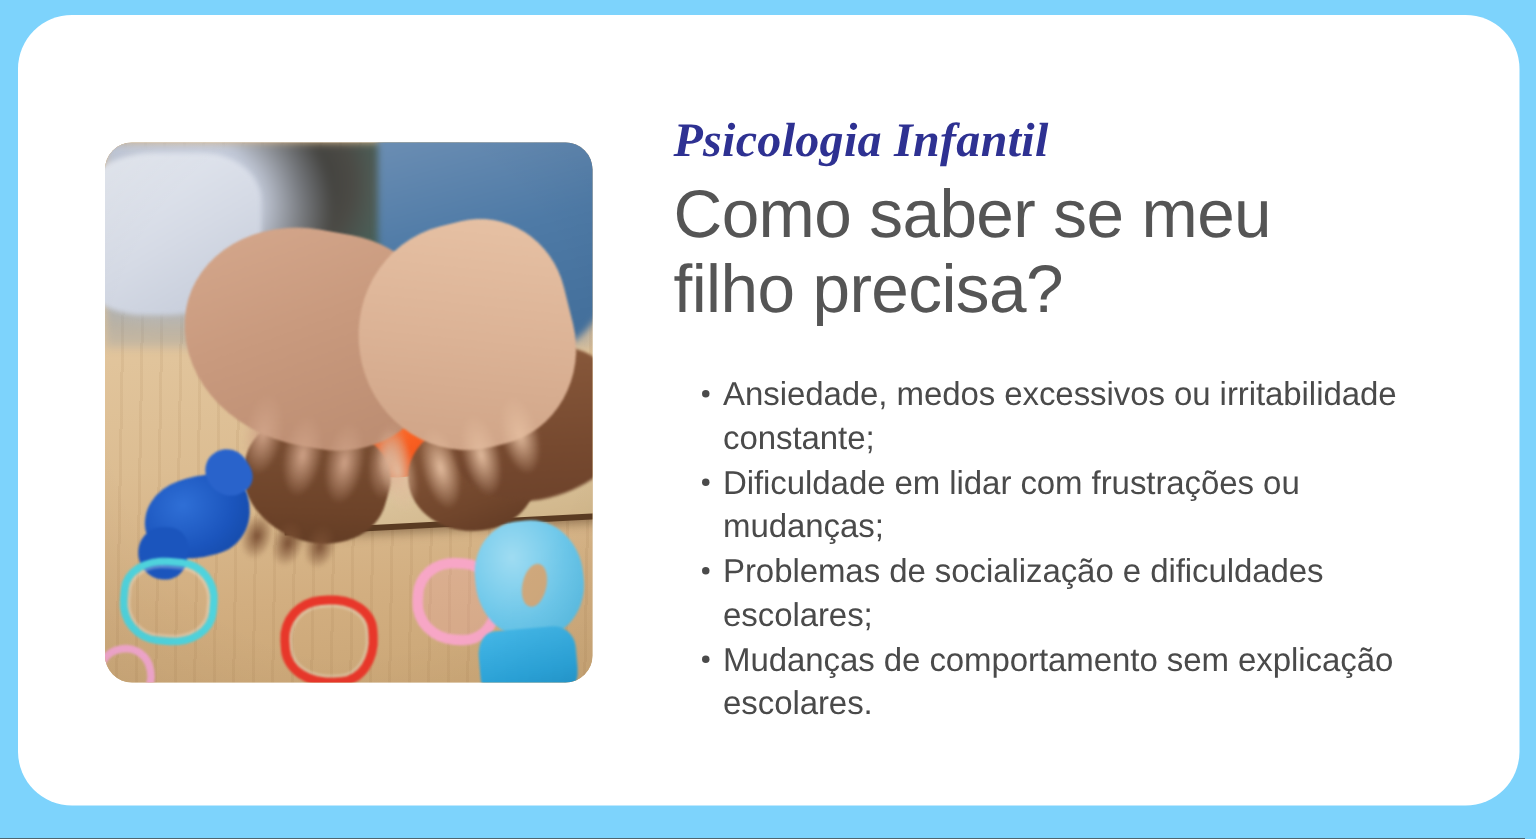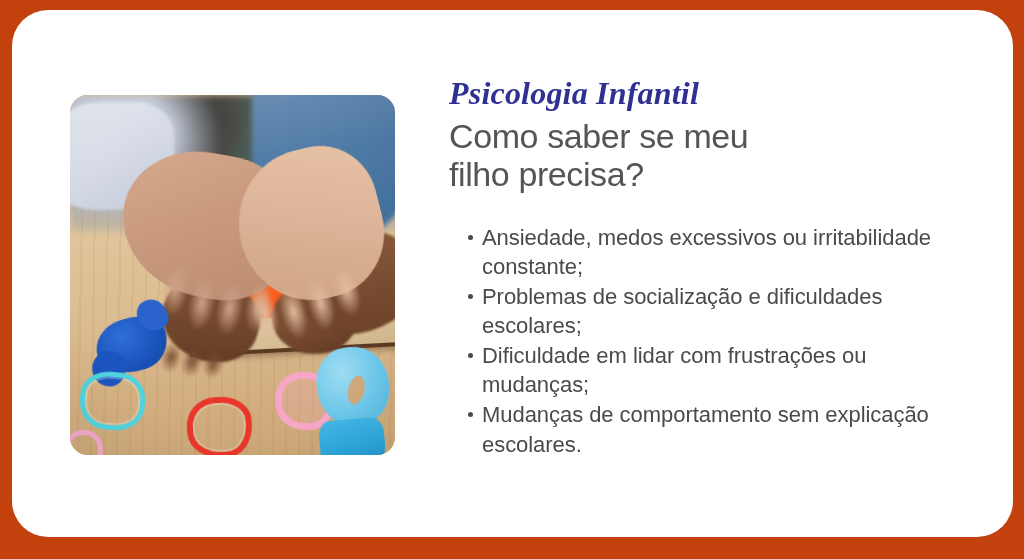--- a/index.html
+++ b/index.html
@@ -10,21 +10,21 @@
     height: 559px;
     overflow: hidden;
     background: #000000;
     font-family: "Liberation Sans", sans-serif;
   }
 
   .stage {
     position: relative;
     width: 1024px;
     height: 559px;
-    background: #c2410c;
+    background: #7dd3fc;
   }
 
   
   .card {
     position: absolute;
     left: 12px;
     top: 10px;
     width: 1001px;
     height: 527px;
     background: #ffffff;
@@ -314,21 +314,21 @@
     font-size: 32px;
     letter-spacing: 0.2px;
     color: #2e3192;
     line-height: 1.12;
     margin-bottom: 6px;
   }
 
   .headline {
     font-family: "Liberation Sans", sans-serif;
     font-weight: 400;
-    font-size: 34px;
+    font-size: 45px;
     line-height: 1.11;
     color: #555555;
     letter-spacing: -0.4px;
     white-space: pre-line;
     margin-bottom: 30px;
   }
 
   .bullets {
     list-style: none;
     margin: 16px;
@@ -393,20 +393,20 @@
     </div>
 
     <div class="content">
       <div class="eyebrow">Psicologia Infantil</div>
 
       <div class="headline">Como saber se meu
 filho precisa?</div>
 
       <ul class="bullets">
         <li>Ansiedade, medos excessivos ou irritabilidade constante;</li>
+        <li>Dificuldade em lidar com frustrações ou mudanças;</li>
         <li>Problemas de socialização e dificuldades escolares;</li>
-        <li>Dificuldade em lidar com frustrações ou mudanças;</li>
         <li>Mudanças de comportamento sem explicação escolares.</li>
       </ul>
     </div>
 
   </div>
 </div>
 
 </body></html>

